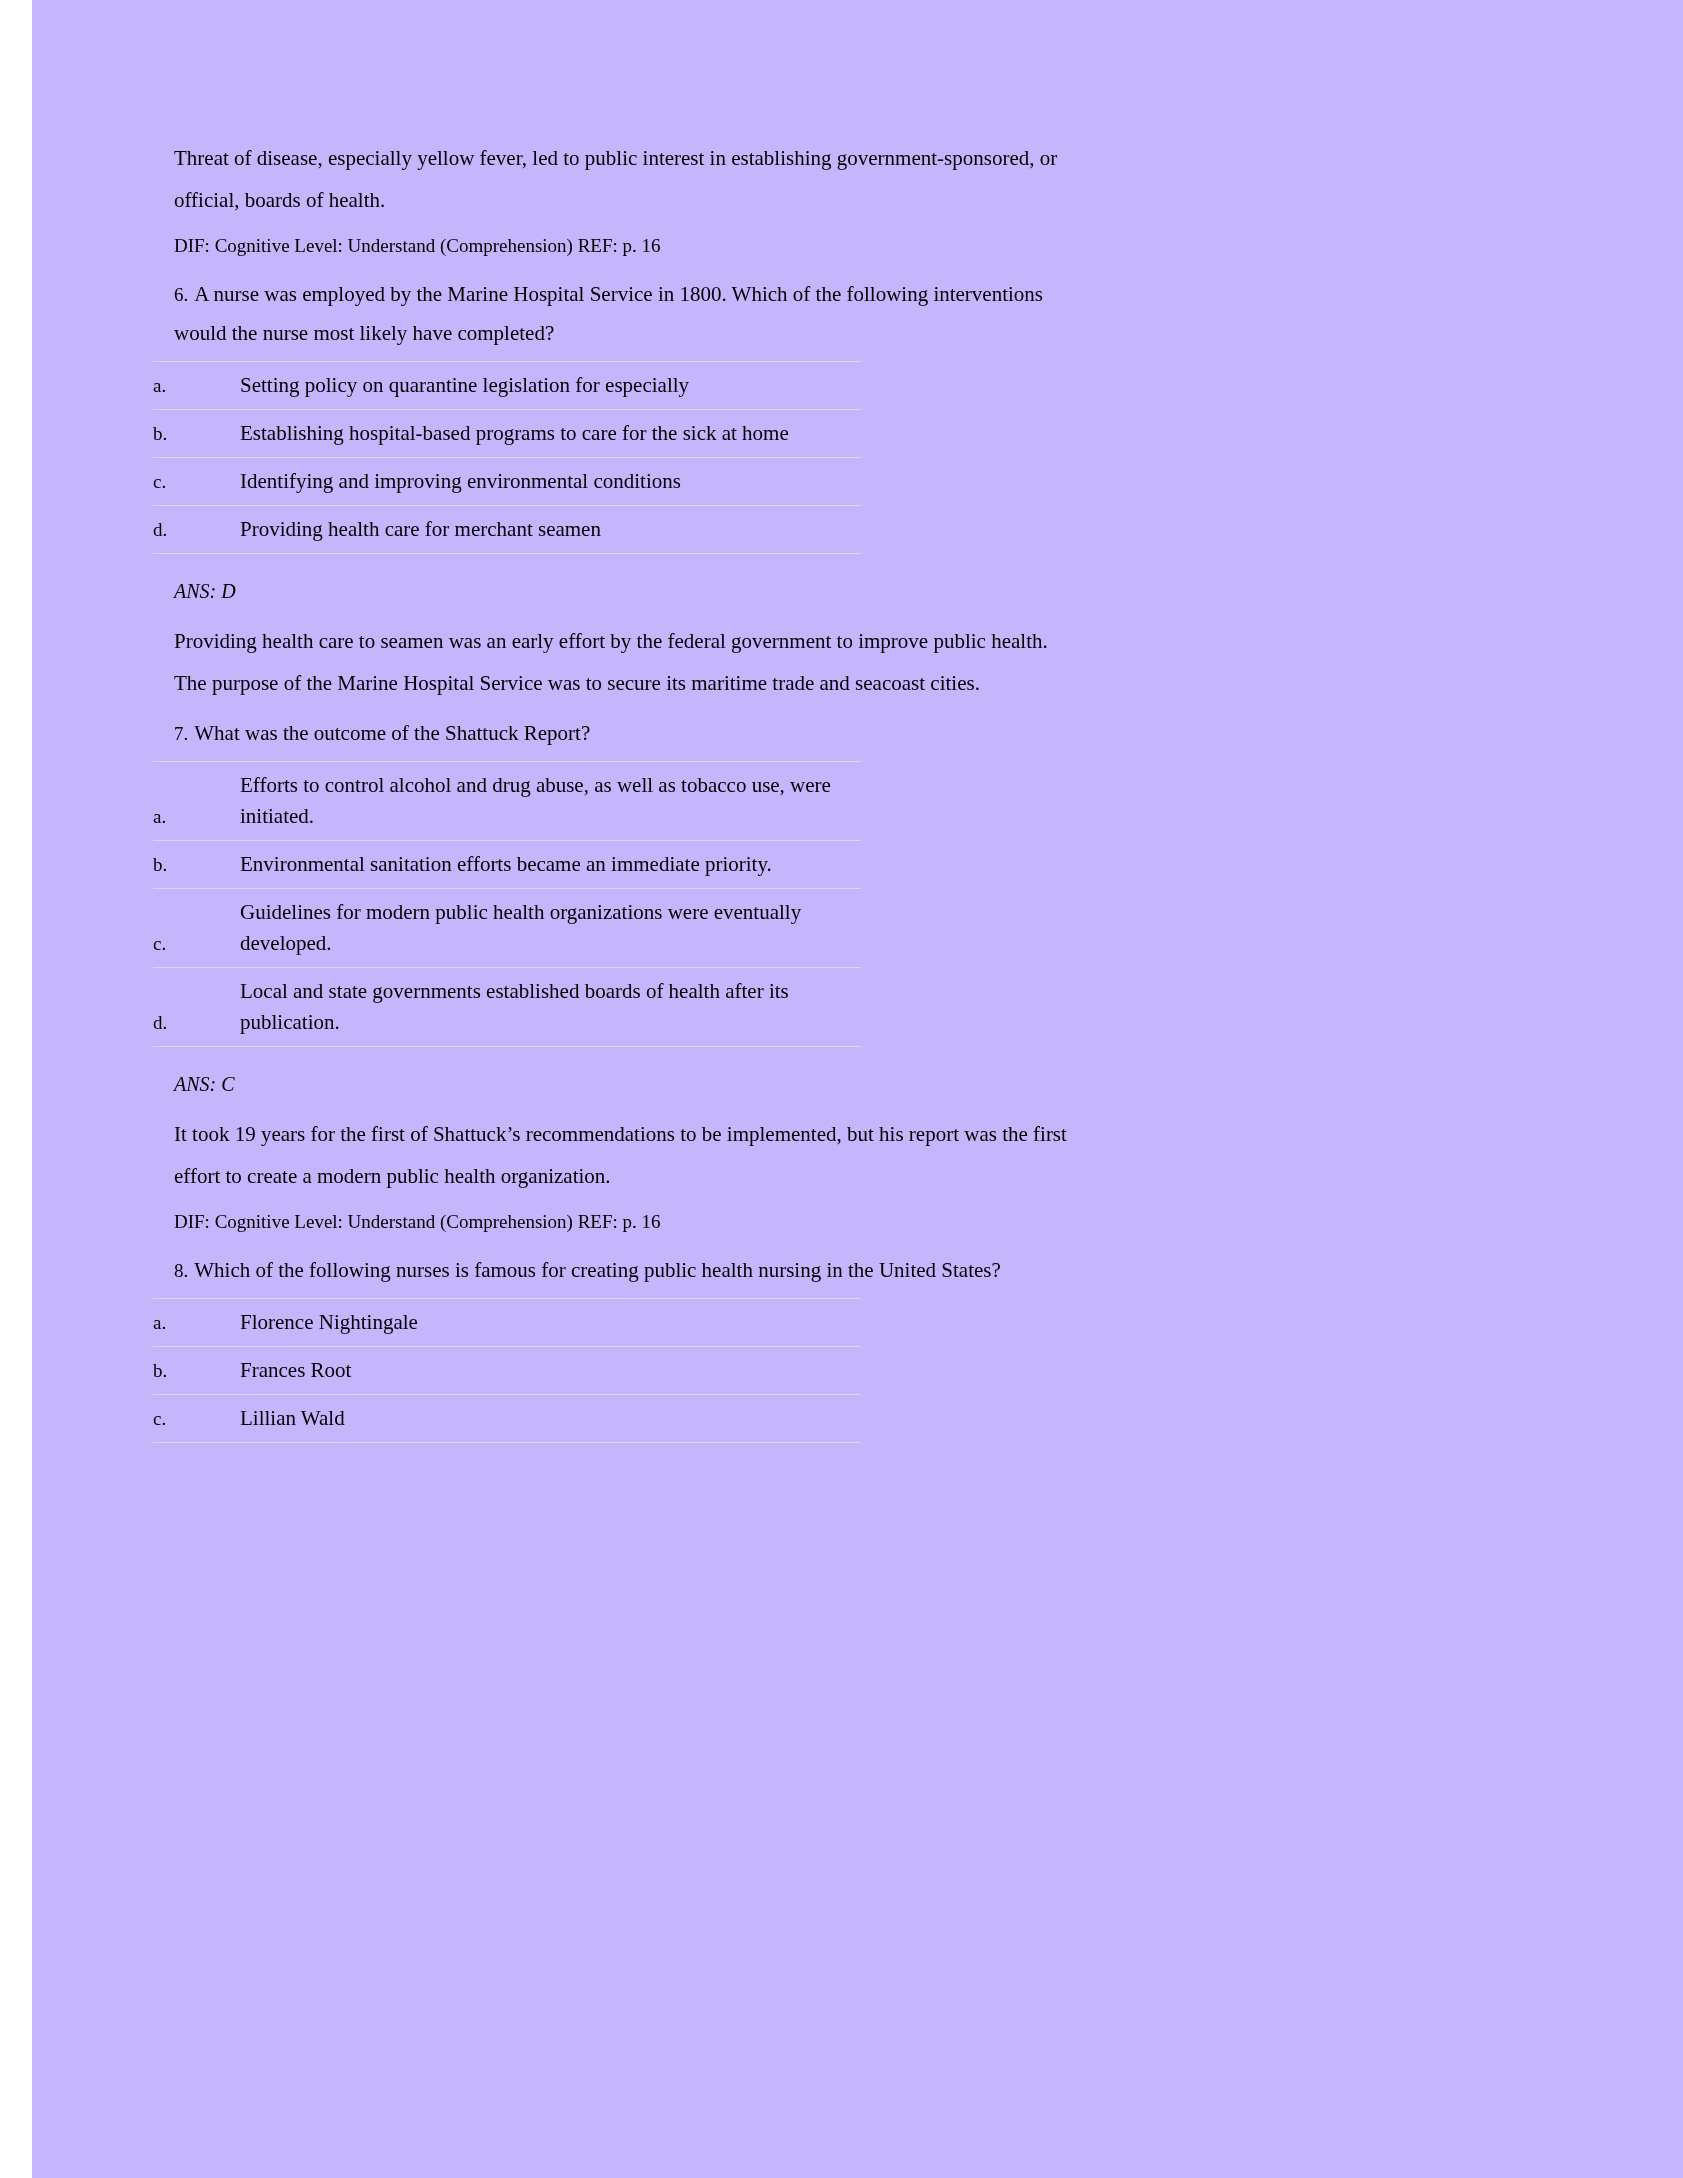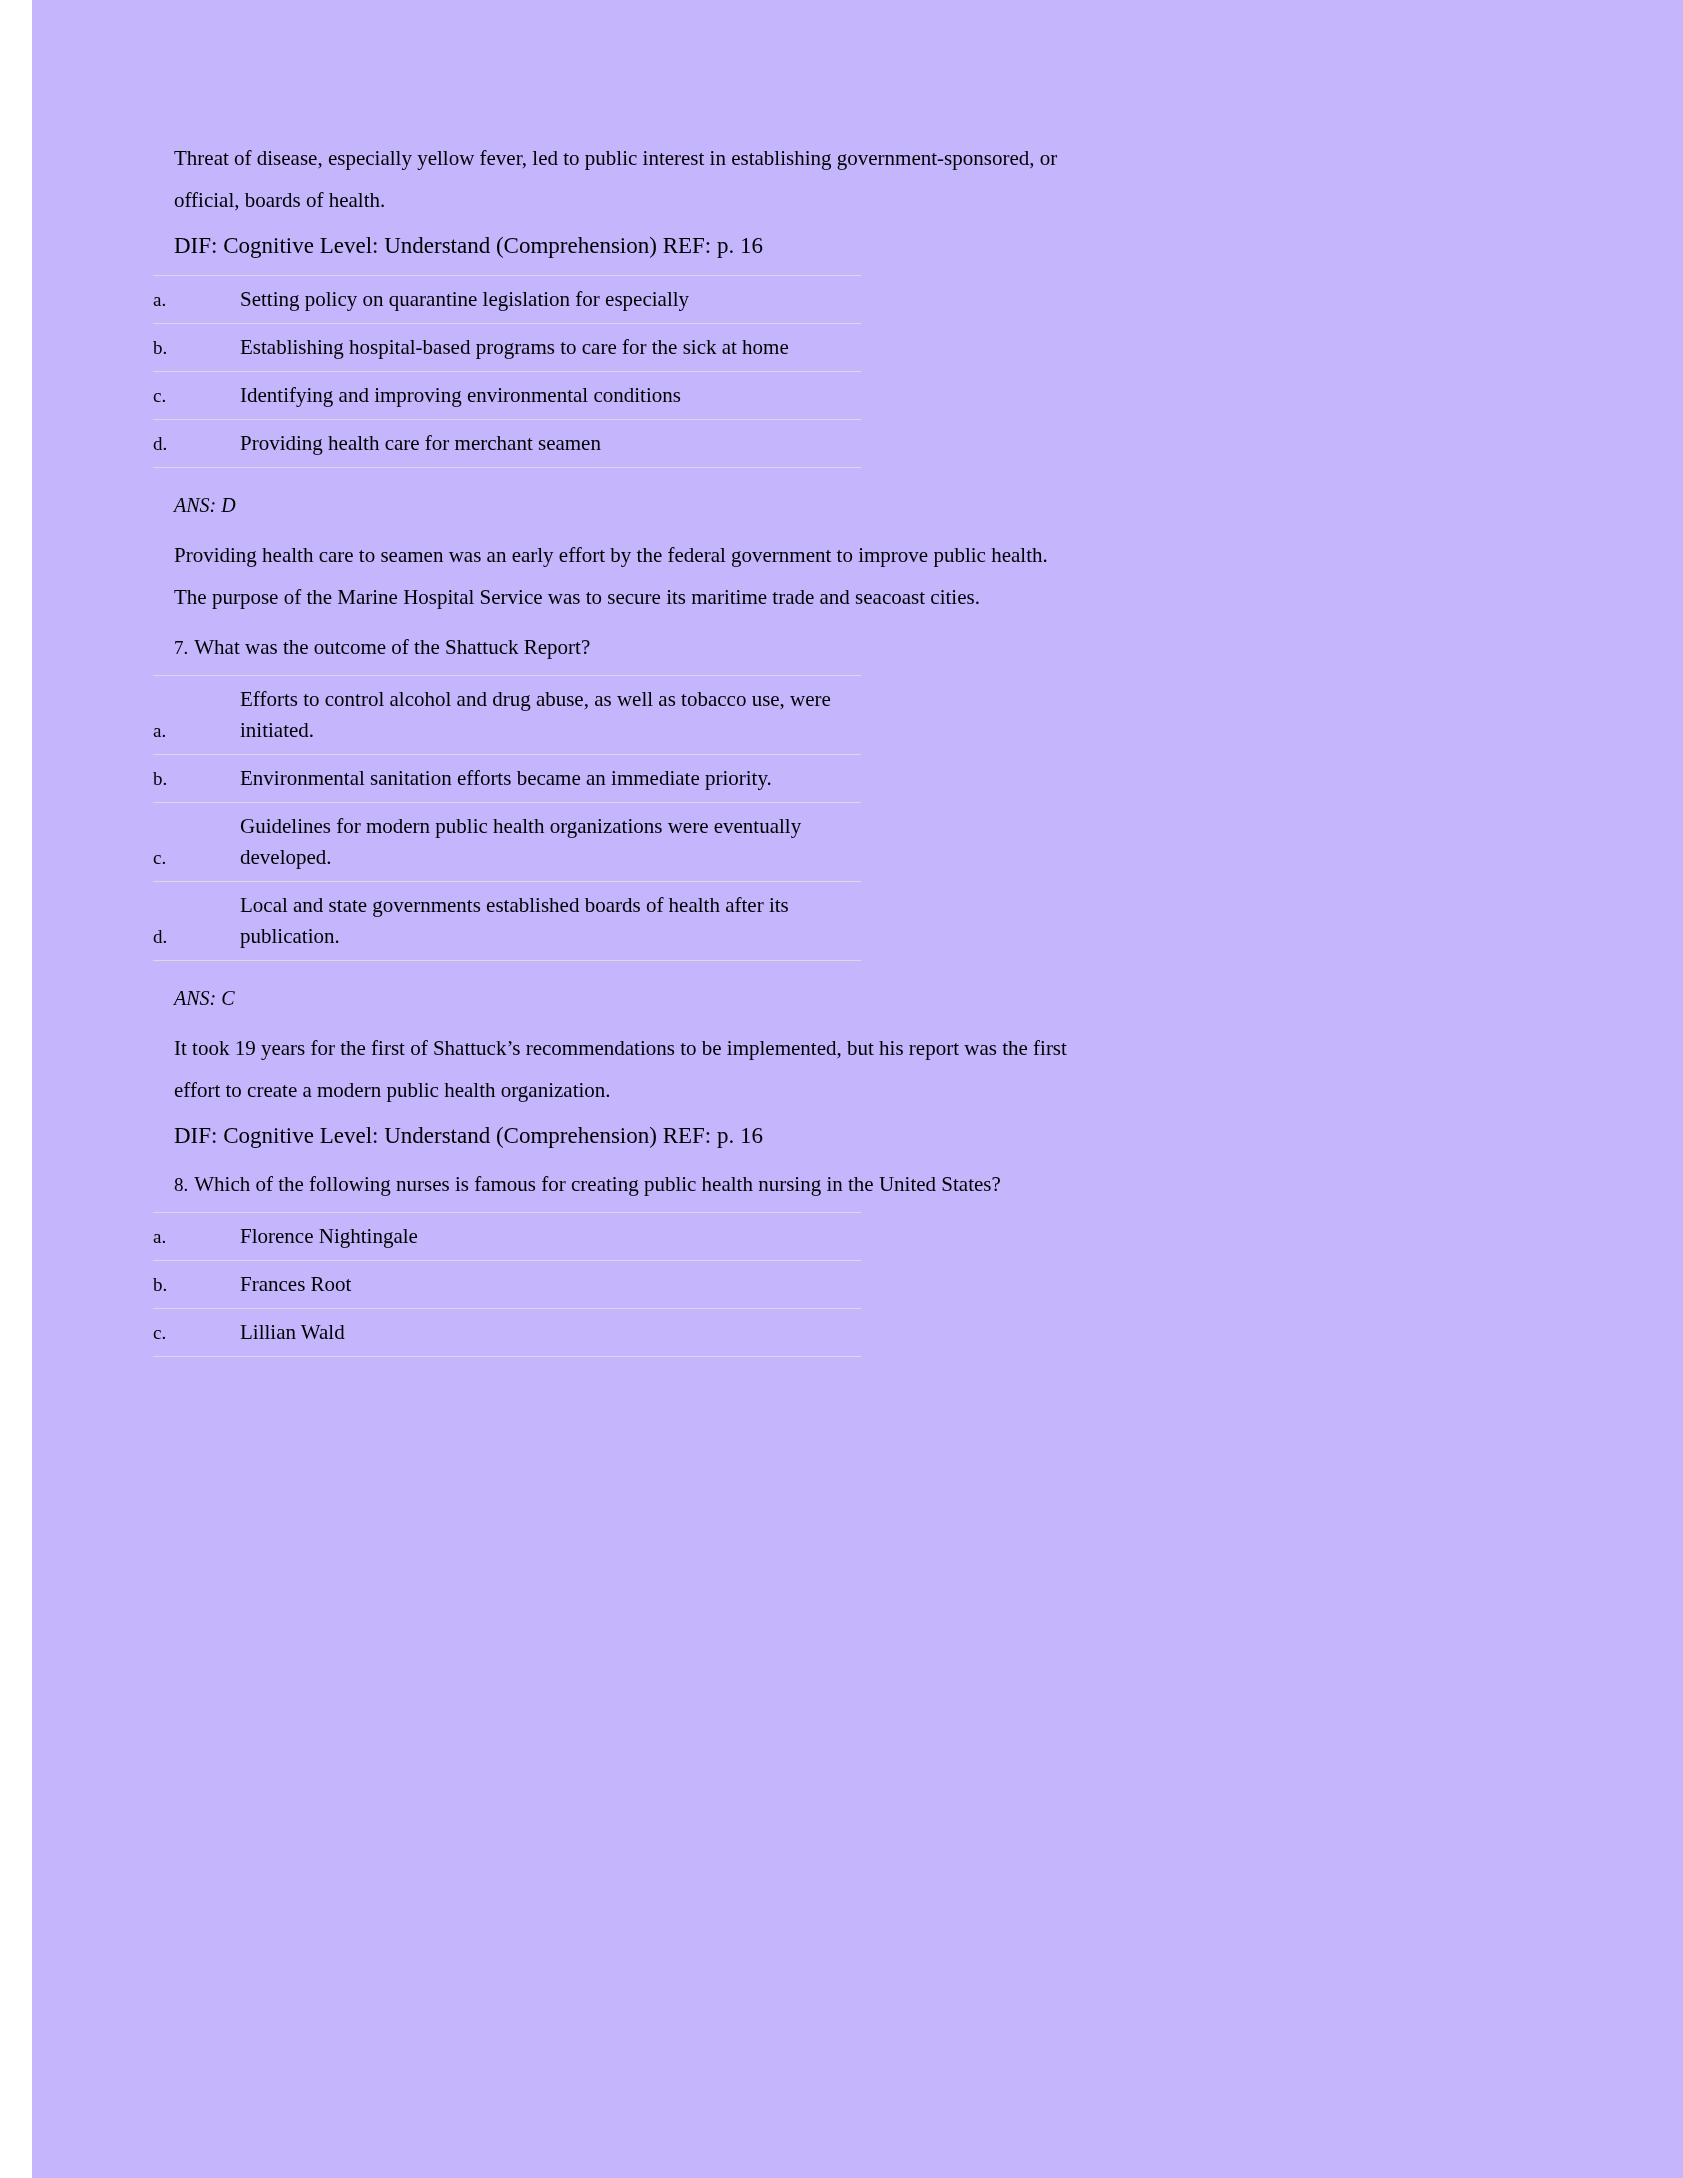--- a/index.html
+++ b/index.html
@@ -19,21 +19,21 @@
     left: 142px;
     top: 137px;
     width: 903px;
   }
   .para {
     font-size: 21px;
     line-height: 42px;
     margin: 0 0 10px 0;
   }
   .dif {
-    font-size: 23px;
+    font-size: 19px;
     line-height: 30px;
     margin: 0 0 14px 0;
   }
   .stem {
     font-size: 21px;
     line-height: 39px;
     margin: 0 0 8px 0;
   }
   .qnum {
     font-size: 19px;
@@ -76,20 +76,21 @@
 </head>
 <body>
 
 <div class="page">
   <div class="content">
 
     <p class="para">Threat of disease, especially yellow fever, led to public interest in establishing government-sponsored, or official, boards of health.</p>
     <p class="dif">DIF: Cognitive Level: Understand (Comprehension) REF: p. 16</p>
 
     <div>
+      <p class="stem"><span class="qnum">6.</span><span>A nurse was employed by the Marine Hospital Service in 1800. Which of the following interventions would the nurse most likely have completed?</span></p>
       <table class="opts">
         <tbody>
             <tr>
           <td class="letter">a.</td>
           <td class="opttext">Setting policy on quarantine legislation for especially</td>
         </tr>
         <tr>
           <td class="letter">b.</td>
           <td class="opttext">Establishing hospital-based programs to care for the sick at home</td>
         </tr>

